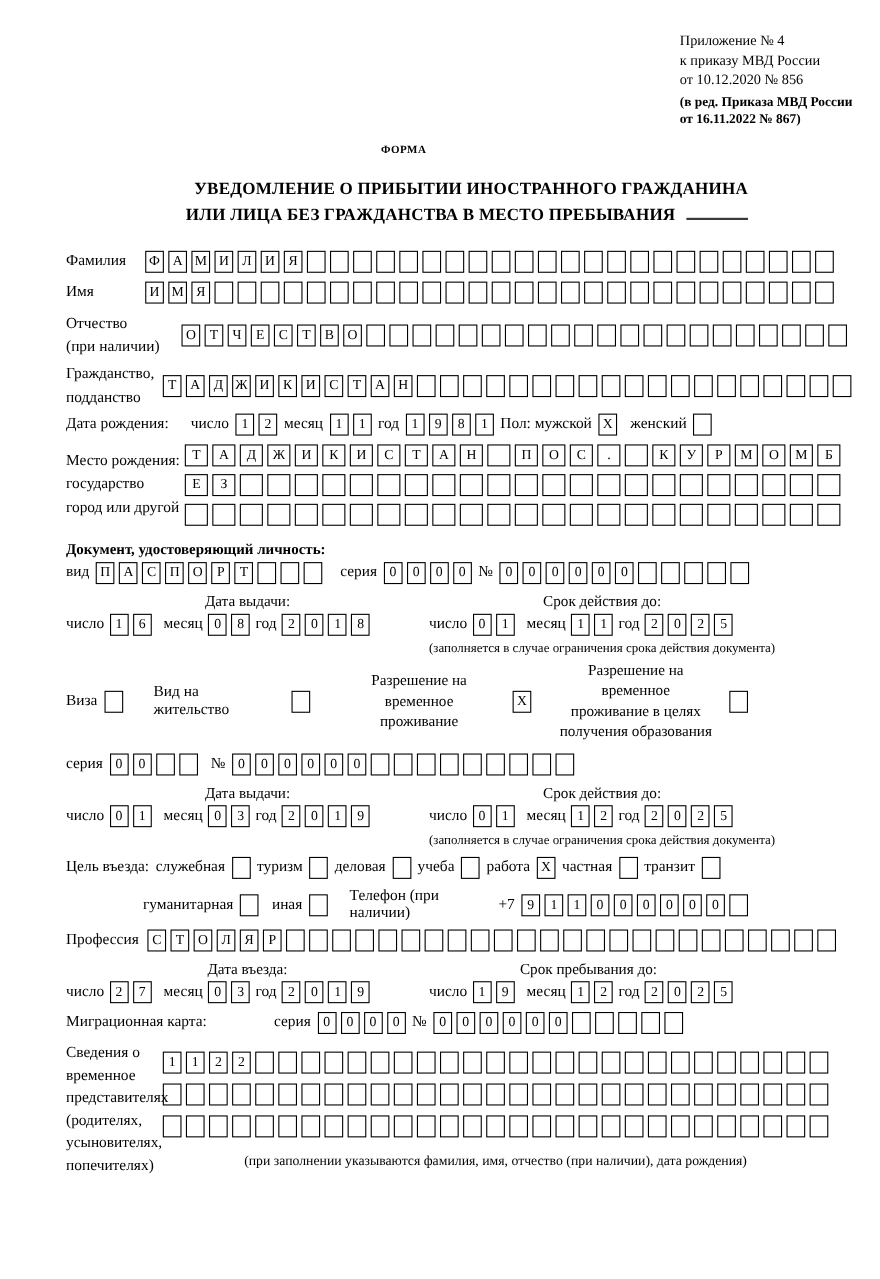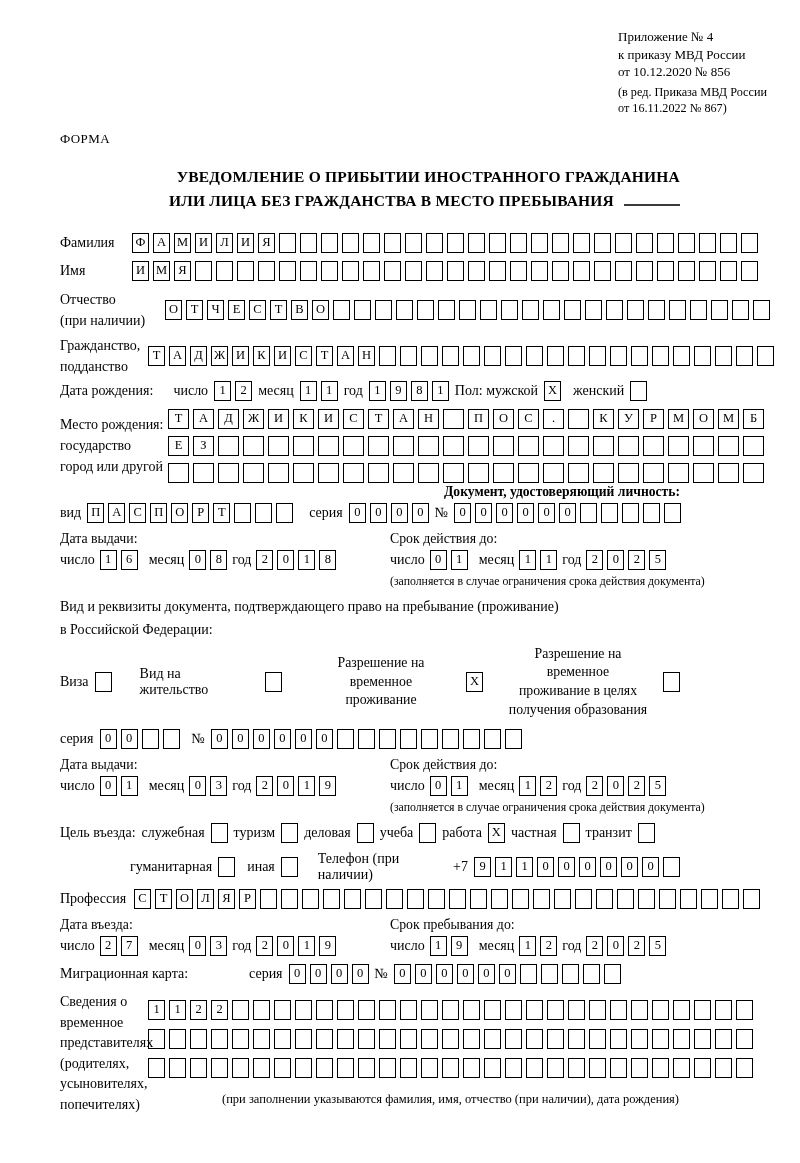--- a/index.html
+++ b/index.html
@@ -7,22 +7,22 @@
   body {
     width:800px; height:1163px; overflow:hidden;
     background:#ffffff; color:#000;
     font-family:"Liberation Serif","DejaVu Serif",serif;
     font-size:14px;
   }
   .page { width:704px; height:1163px; padding:28px 24px 0 60px; position:relative; }
 
   
   .hdr-block { margin-left:558px; font-size:13px; line-height:1.35; white-space:nowrap; }
-  .edition { margin-top:3px; font-size:12.2px; }
-  .form-label { text-align:left; margin:14px 6px 0 0; font-weight:normal; font-size:13px; letter-spacing:.4px; }
+  .edition { margin-top:3px; font-size:12.2px;font-weight:bold; }
+  .form-label { text-align:center; margin:14px 6px 0 0; font-weight:bold; font-size:10px; letter-spacing:.4px; }
 
   .title { text-align:right; font-weight:bold; font-size:15.5px; margin-top:18px; line-height:1.55; letter-spacing:.2px; }
   .blank-line { display:inline-block; width:56px; height:13px; border-bottom:2.2px solid #3a3a3a; margin-left:10px; }
 
   .sec-heading { margin-top:26px; font-weight:bold; font-size:14.2px; letter-spacing:.2px; }
 
   
   .row { display:flex; align-items:center; margin-top:8px; }
   .row.top { align-items:center; }
   .lbl { flex:none; }
@@ -30,26 +30,26 @@
   .cell {
     flex:none; width:17px; height:20px; border:1.6px solid #000;
     text-align:center; line-height:17px; font-size:12.5px; overflow:hidden;
   }
   .cell.wide { width:21px; }
   .ml6{margin-left:6px}.ml10{margin-left:10px}.ml14{margin-left:14px}
   .ml20{margin-left:20px}.ml24{margin-left:24px}.ml28{margin-left:28px}.ml55{margin-left:55px}
   .two-line { line-height:1.5; }
   .gap6 > * { margin-right:6px; } .gap6 > *:last-child { margin-right:0; }
 
-  .center-bold { text-align:right; font-weight:bold; font-size:13.6px; margin-top:1px; }
+  .center-bold { text-align:left; font-weight:bold; font-size:13.6px; margin-top:14px; }
 
   .dates-row { display:flex; margin-top:8px; }
   .date-col-l { width:330px; flex:none; }
   .date-col-r { flex:1; }
-  .date-heading { text-align:left; font-size:13.8px; margin-bottom:3px; }
+  .date-heading { text-align:center; font-size:13.8px; margin-bottom:3px; }
   .date-line { display:flex; align-items:center; gap:5px; }
   .date-note { font-size:11.8px; margin-top:4px; white-space:nowrap; }
 
   .res-intro { margin-top:6px; line-height:1.65; }
   .chk-text { text-align:center; line-height:1.35; font-size:13.8px; }
 
   .rep-lbl { width:88px; flex:none; line-height:20.5px; }
   .rep-rows > .cells { margin-top:9px; }
   .rep-rows > .cells:first-child { margin-top:0; }
   .rep-note { font-size:12.5px; margin-top:14px; text-align:center; width:605px; }
@@ -425,24 +425,20 @@
             <span class="cell">2</span>
             <span class="cell">0</span>
             <span class="cell">2</span>
             <span class="cell">5</span>
           </span>
       </div>
       <div class="date-note">(заполняется в случае ограничения срока действия документа)</div>
     </div>
   </div>
 
-  <div class="res-intro">
-    <div>Вид и реквизиты документа, подтверждающего право на пребывание (проживание)</div>
-    <div>в Российской Федерации:</div>
-  </div>
 
   <div class="row top" style="margin-top:4px">
     <span>Виза</span>
     <span class="cells ml6">
         <span class="cell"></span>
       </span>
     <span class="ml28">Вид на жительство</span>
     <span class="cells ml14">
         <span class="cell"></span>
       </span>

